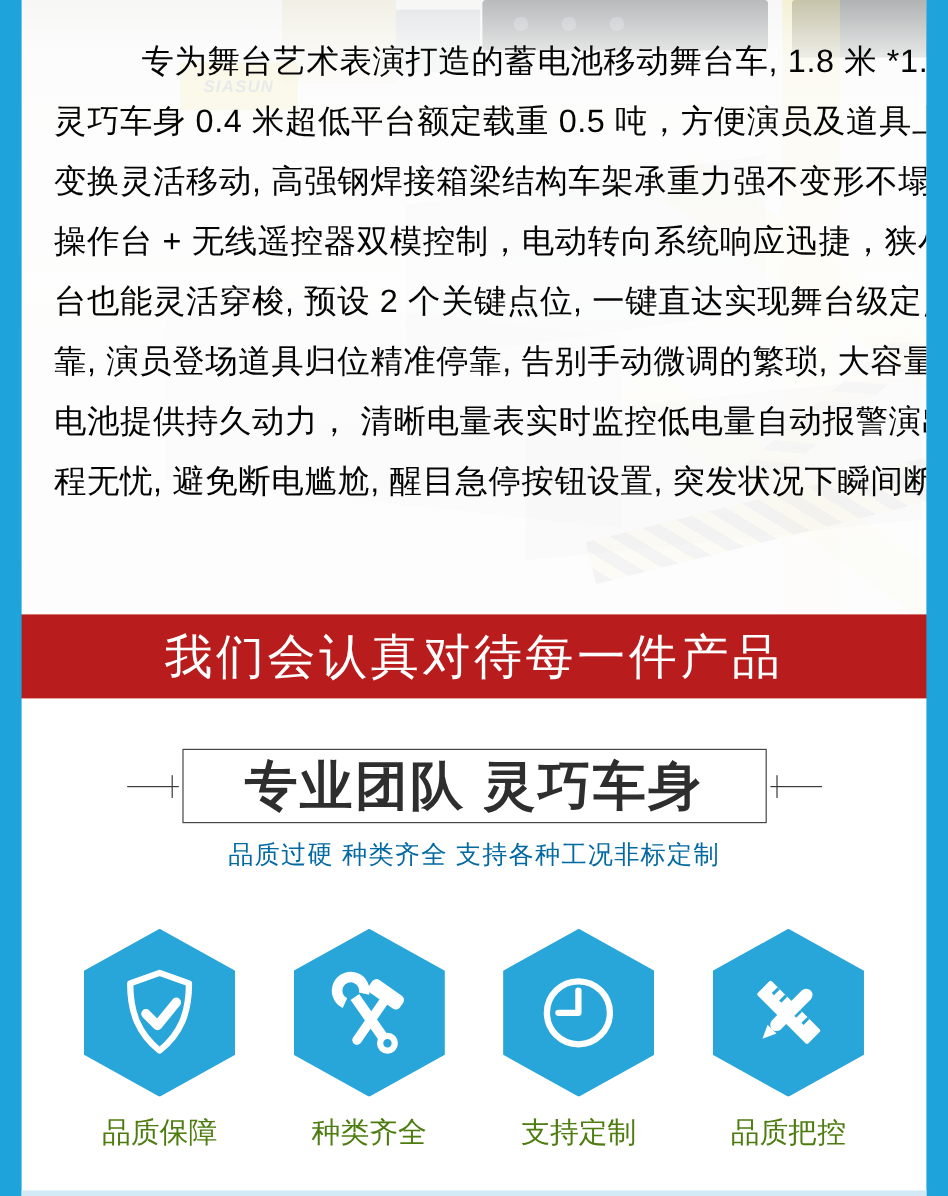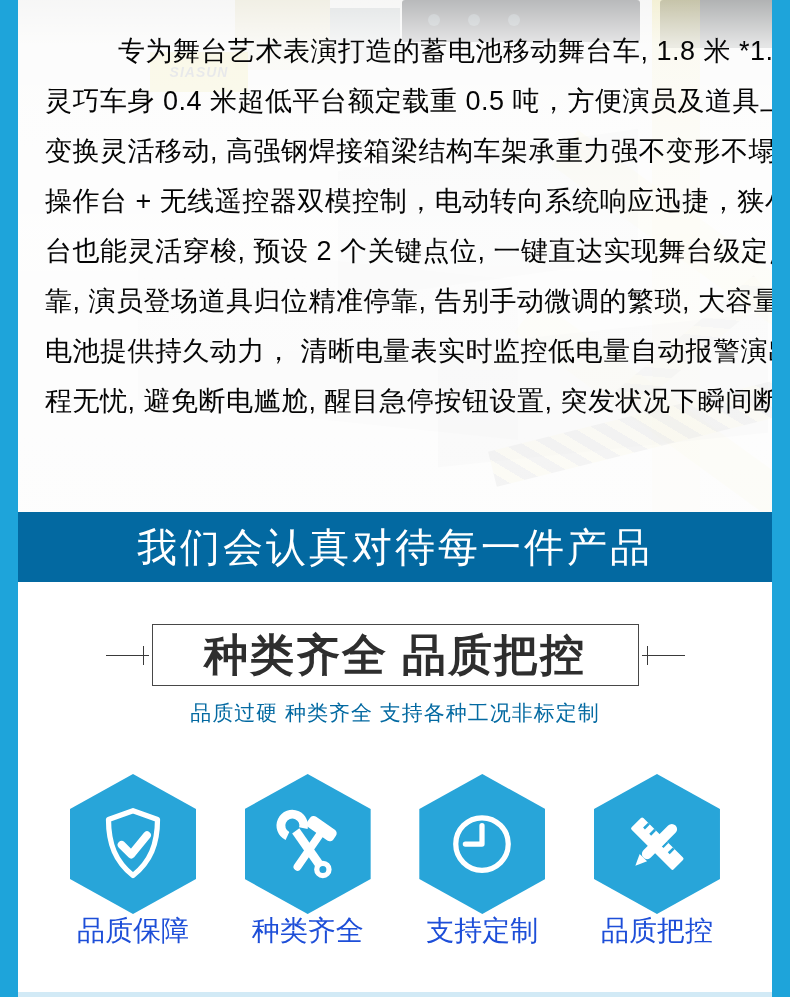--- a/index.html
+++ b/index.html
@@ -34,21 +34,21 @@
   .shape-hazard2{left:585px;top:330px;width:180px;height:26px;opacity:.22;transform:rotate(-40deg);
       background:repeating-linear-gradient(45deg,#2b2b2b 0 9px,#d8c84e 9px 18px);}
   .hero-overlay{position:absolute;inset:0;
       background:linear-gradient(180deg,rgba(255,255,255,.4) 0,rgba(255,255,255,.8) 9%,rgba(255,255,255,.9) 45%,rgba(255,255,255,.84) 100%);}
 
   .intro{position:absolute;left:27px;top:26px;width:692px;z-index:3;}
   .intro-line{font-size:27px;line-height:50px;color:#050505;letter-spacing:.5px;white-space:nowrap;}
   .intro-line.indent{padding-left:73px;}
 
   
-  .banner{position:absolute;left:0;right:0;top:512px;height:70px;background:#0369a1;z-index:5;
+  .banner{position:absolute;left:0;right:0;top:512px;height:70px;background:#b91c1c;z-index:5;
       display:flex;align-items:center;justify-content:center;}
   .banner-text{color:#fff;font-size:40px;letter-spacing:3px;white-space:nowrap;}
 
   
   .quality{position:absolute;left:18px;right:18px;top:582px;bottom:0;background:#fff;}
   .title-row{position:relative;width:487px;margin:42px auto 0;}
   .title-box{box-sizing:border-box;width:487px;height:62px;border:1px solid #474747;
       display:flex;align-items:center;justify-content:center;}
   .title-text{font-size:44px;font-weight:bold;color:#2e2e2e;letter-spacing:2px;white-space:nowrap;}
   .dimline{position:absolute;top:50%;width:43px;height:1px;background:#3a3a3a;}
@@ -59,21 +59,21 @@
   .dimline.right::after{left:5px;}
 
   .subtitle{margin-top:13px;text-align:center;font-size:21px;line-height:28px;color:#0369a1;letter-spacing:1px;}
 
   .features{width:650px;margin:47px auto 0;display:flex;justify-content:space-between;}
   .feature{width:126px;text-align:center;}
   .hexagon{width:126px;height:140px;background:#28a5d9;
       clip-path:polygon(50% 0%,100% 25%,100% 75%,50% 100%,0% 75%,0% 25%);
       display:flex;align-items:center;justify-content:center;}
   .hexagon svg{width:84px;height:84px;}
-  .feature-label{margin-top:2px;font-size:28px;line-height:30px;color:#1d4ed8;white-space:nowrap;}
+  .feature-label{margin-top:16px;font-size:24px;line-height:30px;color:#4d7c0f;white-space:nowrap;}
 
   .bottom-strip{position:absolute;left:18px;right:18px;bottom:0;height:5px;background:#d2eaf6;z-index:7;}
 </style>
 </head>
 <body>
 
 <div class="page">
 
   <div class="side-border left"></div>
   <div class="side-border right"></div>
@@ -115,21 +115,21 @@
 
   <div class="banner">
     <span class="banner-text">我们会认真对待每一件产品</span>
   </div>
 
   <div class="quality">
 
     <div class="title-row">
       <span class="dimline left"></span>
       <div class="title-box">
-        <span class="title-text">种类齐全 品质把控</span>
+        <span class="title-text">专业团队 灵巧车身</span>
       </div>
       <span class="dimline right"></span>
     </div>
 
     <div class="subtitle">品质过硬 种类齐全 支持各种工况非标定制</div>
 
     <div class="features">
 
       <div class="feature">
         <div class="hexagon">

